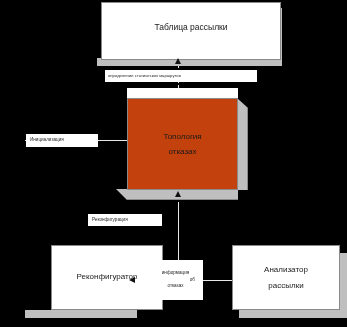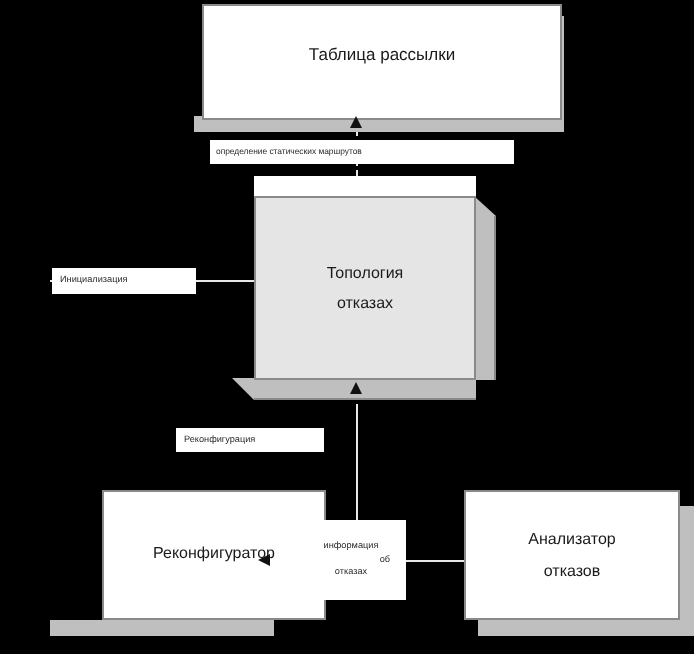--- a/index.html
+++ b/index.html
@@ -73,21 +73,21 @@
     height: 102px;
     z-index: 6;
   }
   #cube-face {
     position: absolute;
     left: 0;
     top: 0;
     width: 111px;
     height: 92px;
     box-sizing: border-box;
-    background: #e5e5e5;
+    background: #c2410c;
     border: 1px solid #8a8a8a;
     display: flex;
     align-items: center;
     justify-content: center;
     text-align: center;
     font-size: 8px;
     color: #1a1a1a;
     line-height: 1.9;
     z-index: 3;
   }
@@ -320,21 +320,21 @@
   <div class="box-shadow" id="shadow-rekonfigurator-r"></div>
   <div class="box" id="box-rekonfigurator">
     <span class="box-label">Реконфигуратор</span>
   </div>
 
   <div class="box-shadow" id="shadow-analizator"></div>
   <div class="box-shadow" id="shadow-analizator-r"></div>
   <div class="box" id="box-analizator">
     <span class="box-label">
       <span>Анализатор</span><br>
-      <span>отказов</span>
+      <span>рассылки</span>
     </span>
   </div>
 
   <div class="conn conn-h-solid" style="left:134px; top:280px; width:102px;"></div>
   <div class="arrow-left" style="left:129px; top:277px;"></div>
   <div class="edge-label" id="label-failure-info">
     <span class="li-l1">информация</span>
     <span class="li-l2">об</span>
     <span class="li-l3">отказах</span>
   </div>

